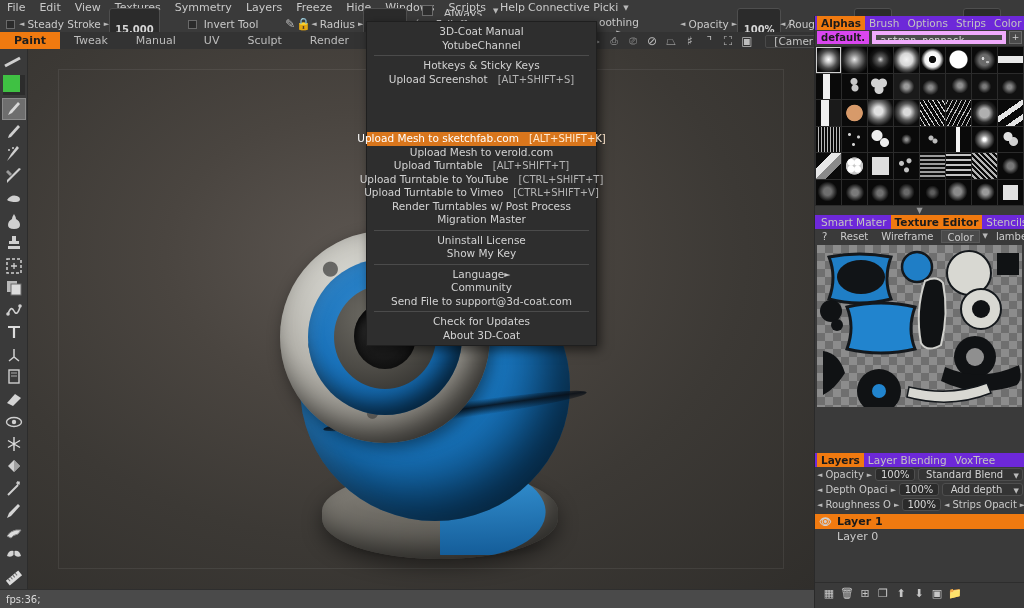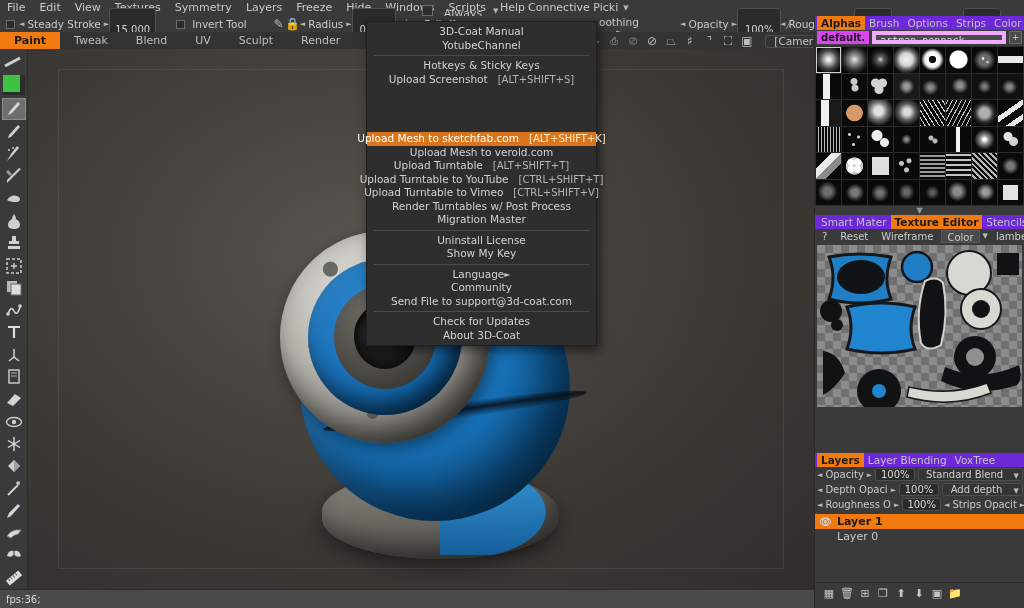--- a/index.html
+++ b/index.html
@@ -30,21 +30,21 @@
   
   .optbar{
     position:absolute; left:0; top:16px; width:1024px; height:16px;
     background:#3a3a3a; display:flex; align-items:center;
   }
   .opt{ display:flex; align-items:center; height:16px; margin-right:4px; white-space:nowrap;}
   .opt .lbl{ color:#c9c9c9; font-size:10.5px; padding:0 3px; }
   .spin{
     background:#2b2b2b; border:1px solid #4e4e4e; border-radius:3px;
     height:12px; min-width:44px; padding:15px 5px; line-height:11px;
-    text-align:center; color:#d6d6d6; font-size:10px;
+    text-align:center; color:#d6d6d6; font-size:10px;font-weight:bold;
   }
   .minibox{ width:9px;height:9px;background:#2b2b2b;border:1px solid #6a6a6a; margin-right:4px;}
   .tri{ color:#b8b8b8; font-size:7px; }
   .sep-slash{ color:#9a9a9a; transform:skewX(-18deg); margin:0 6px; font-size:12px;}
 
   
   .tabrow{
     position:absolute; left:0; top:32px; width:1024px; height:17px;
     background:#333; display:flex; align-items:center;
   }
@@ -248,21 +248,21 @@
 
   <div class="optbar">
     <div class="opt" style="margin-left:6px;">
       <div class="minibox"></div>
       <span class="tri">◄</span>
       <span class="lbl">Steady Stroke</span>
       <span class="tri">►</span>
       <div class="spin">15.000</div>
     </div>
 
-    <div class="opt" style="margin-left:16px;">
+    <div class="opt" style="margin-left:24px;">
       <div class="minibox"></div>
       <span class="lbl">Invert Tool</span>
     </div>
 
     <div class="opt" style="margin-left:18px;">
       <span class="ticon">✎</span>
       <span class="ticon" style="color:#f0a43a;">🔒</span>
       <span class="tri">◄</span>
       <span class="lbl">Radius</span>
       <span class="tri">►</span>
@@ -302,21 +302,21 @@
       <span class="tri">◄</span>
       <span class="lbl">Metalness</span>
       <span class="tri">►</span>
       <div class="spin" style="min-width:38px;">0%</div>
     </div>
   </div>
 
   <div class="tabrow">
     <div class="tab active">Paint</div>
     <div class="tab">Tweak</div>
-    <div class="tab">Blend</div>
+    <div class="tab">Manual</div>
     <div class="tab">UV</div>
     <div class="tab">Sculpt</div>
     <div class="tab">Render</div>
   </div>
 
   <div class="iconrow">
     <span class="ticon">▷</span>
     <span class="ticon" style="font-size:9px;">⎙</span>
     <span class="ticon" style="font-size:9px;">⎚</span>
     <span class="ticon">⊘</span>

